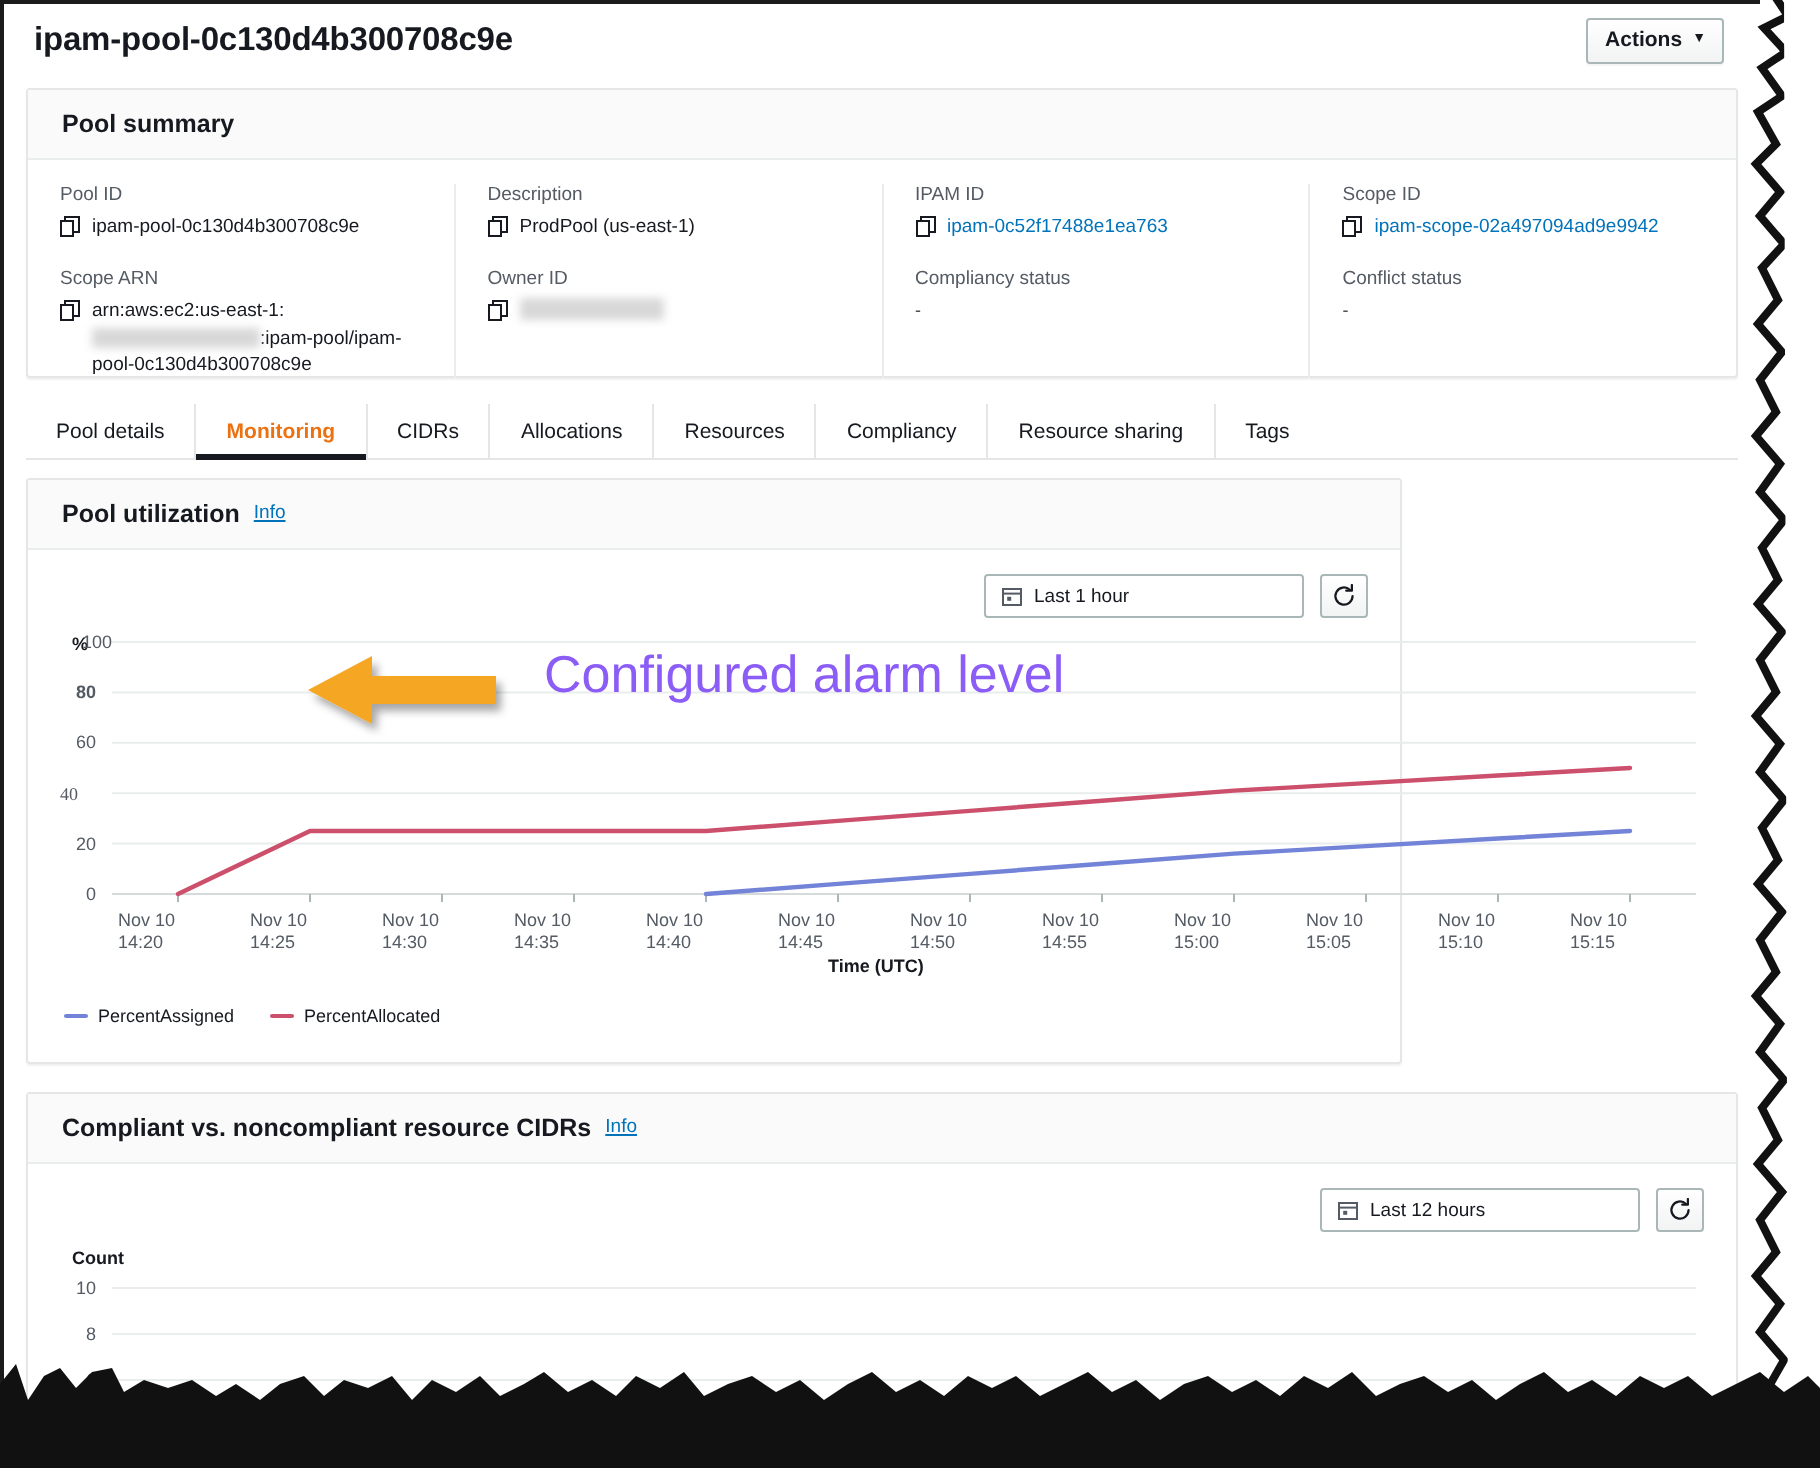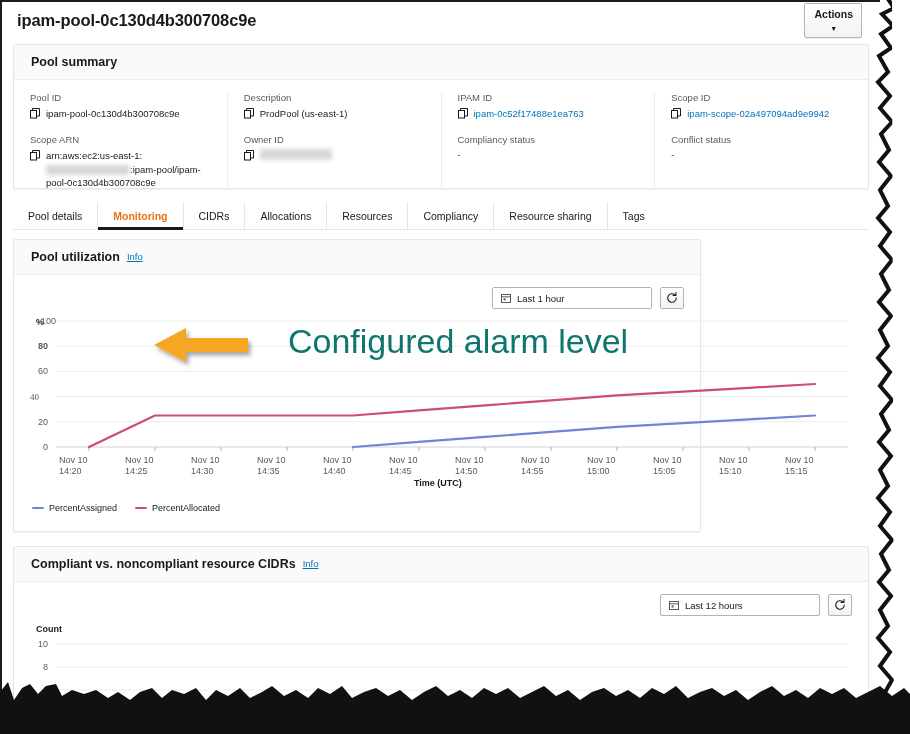--- a/index.html
+++ b/index.html
@@ -30,21 +30,20 @@
   .page-title {
     font-size: 16.5px; font-weight: bold; color: #16191f; letter-spacing: -0.1px;
   }
   .actions-btn {
     display: inline-flex; align-items: center; gap: 5px;
     border: 1px solid #aab7b8; border-radius: 2px;
     background: linear-gradient(#ffffff, #f2f3f3);
     color: #16191f; font-size: 10.5px; font-weight: bold;
     padding: 4px 8px 5px 9px; cursor: pointer;
     box-shadow: 0 1px 0 rgba(0,0,0,0.04);
-    flex-direction: column;
   }
   .caret { font-size: 7px; line-height: 1; position: relative; top: 0px; }
 
   
   .card {
     position: absolute; left: 13px;
     background: #ffffff;
     border: 1px solid #e4e6e8;
     border-radius: 2px;
     box-shadow: 0 1px 1px rgba(0,0,0,0.06);
@@ -119,22 +118,22 @@
   .axis-name { position: absolute; font-size: 9px; color: #16191f; font-weight: bold; }
   .tick-label { position: absolute; font-size: 9px; color: #545b64; }
   .xtick { text-align: left; width: 60px; line-height: 1.25; }
   .legend {
     position: absolute; left: 18px; display: flex; gap: 18px; align-items: center;
   }
   .legend-item { display: flex; align-items: center; gap: 5px; font-size: 9px; color: #16191f; cursor: pointer; }
   .legend-swatch { width: 12px; height: 2.5px; border-radius: 2px; }
 
   .annot-text {
-    position: absolute; font-size: 34px; color: #0f766e;
-    font-family: "Liberation Sans", sans-serif; white-space: nowrap; margin-left: 16px;
+    position: absolute; font-size: 26px; color: #8b5cf6;
+    font-family: "Liberation Sans", sans-serif; white-space: nowrap;
   }
 </style>
 </head>
 <body>
 
 <div id="screen">
 
   <div class="page-header">
     <div class="page-title">ipam-pool-0c130d4b300708c9e</div>
     <div class="actions-btn">

